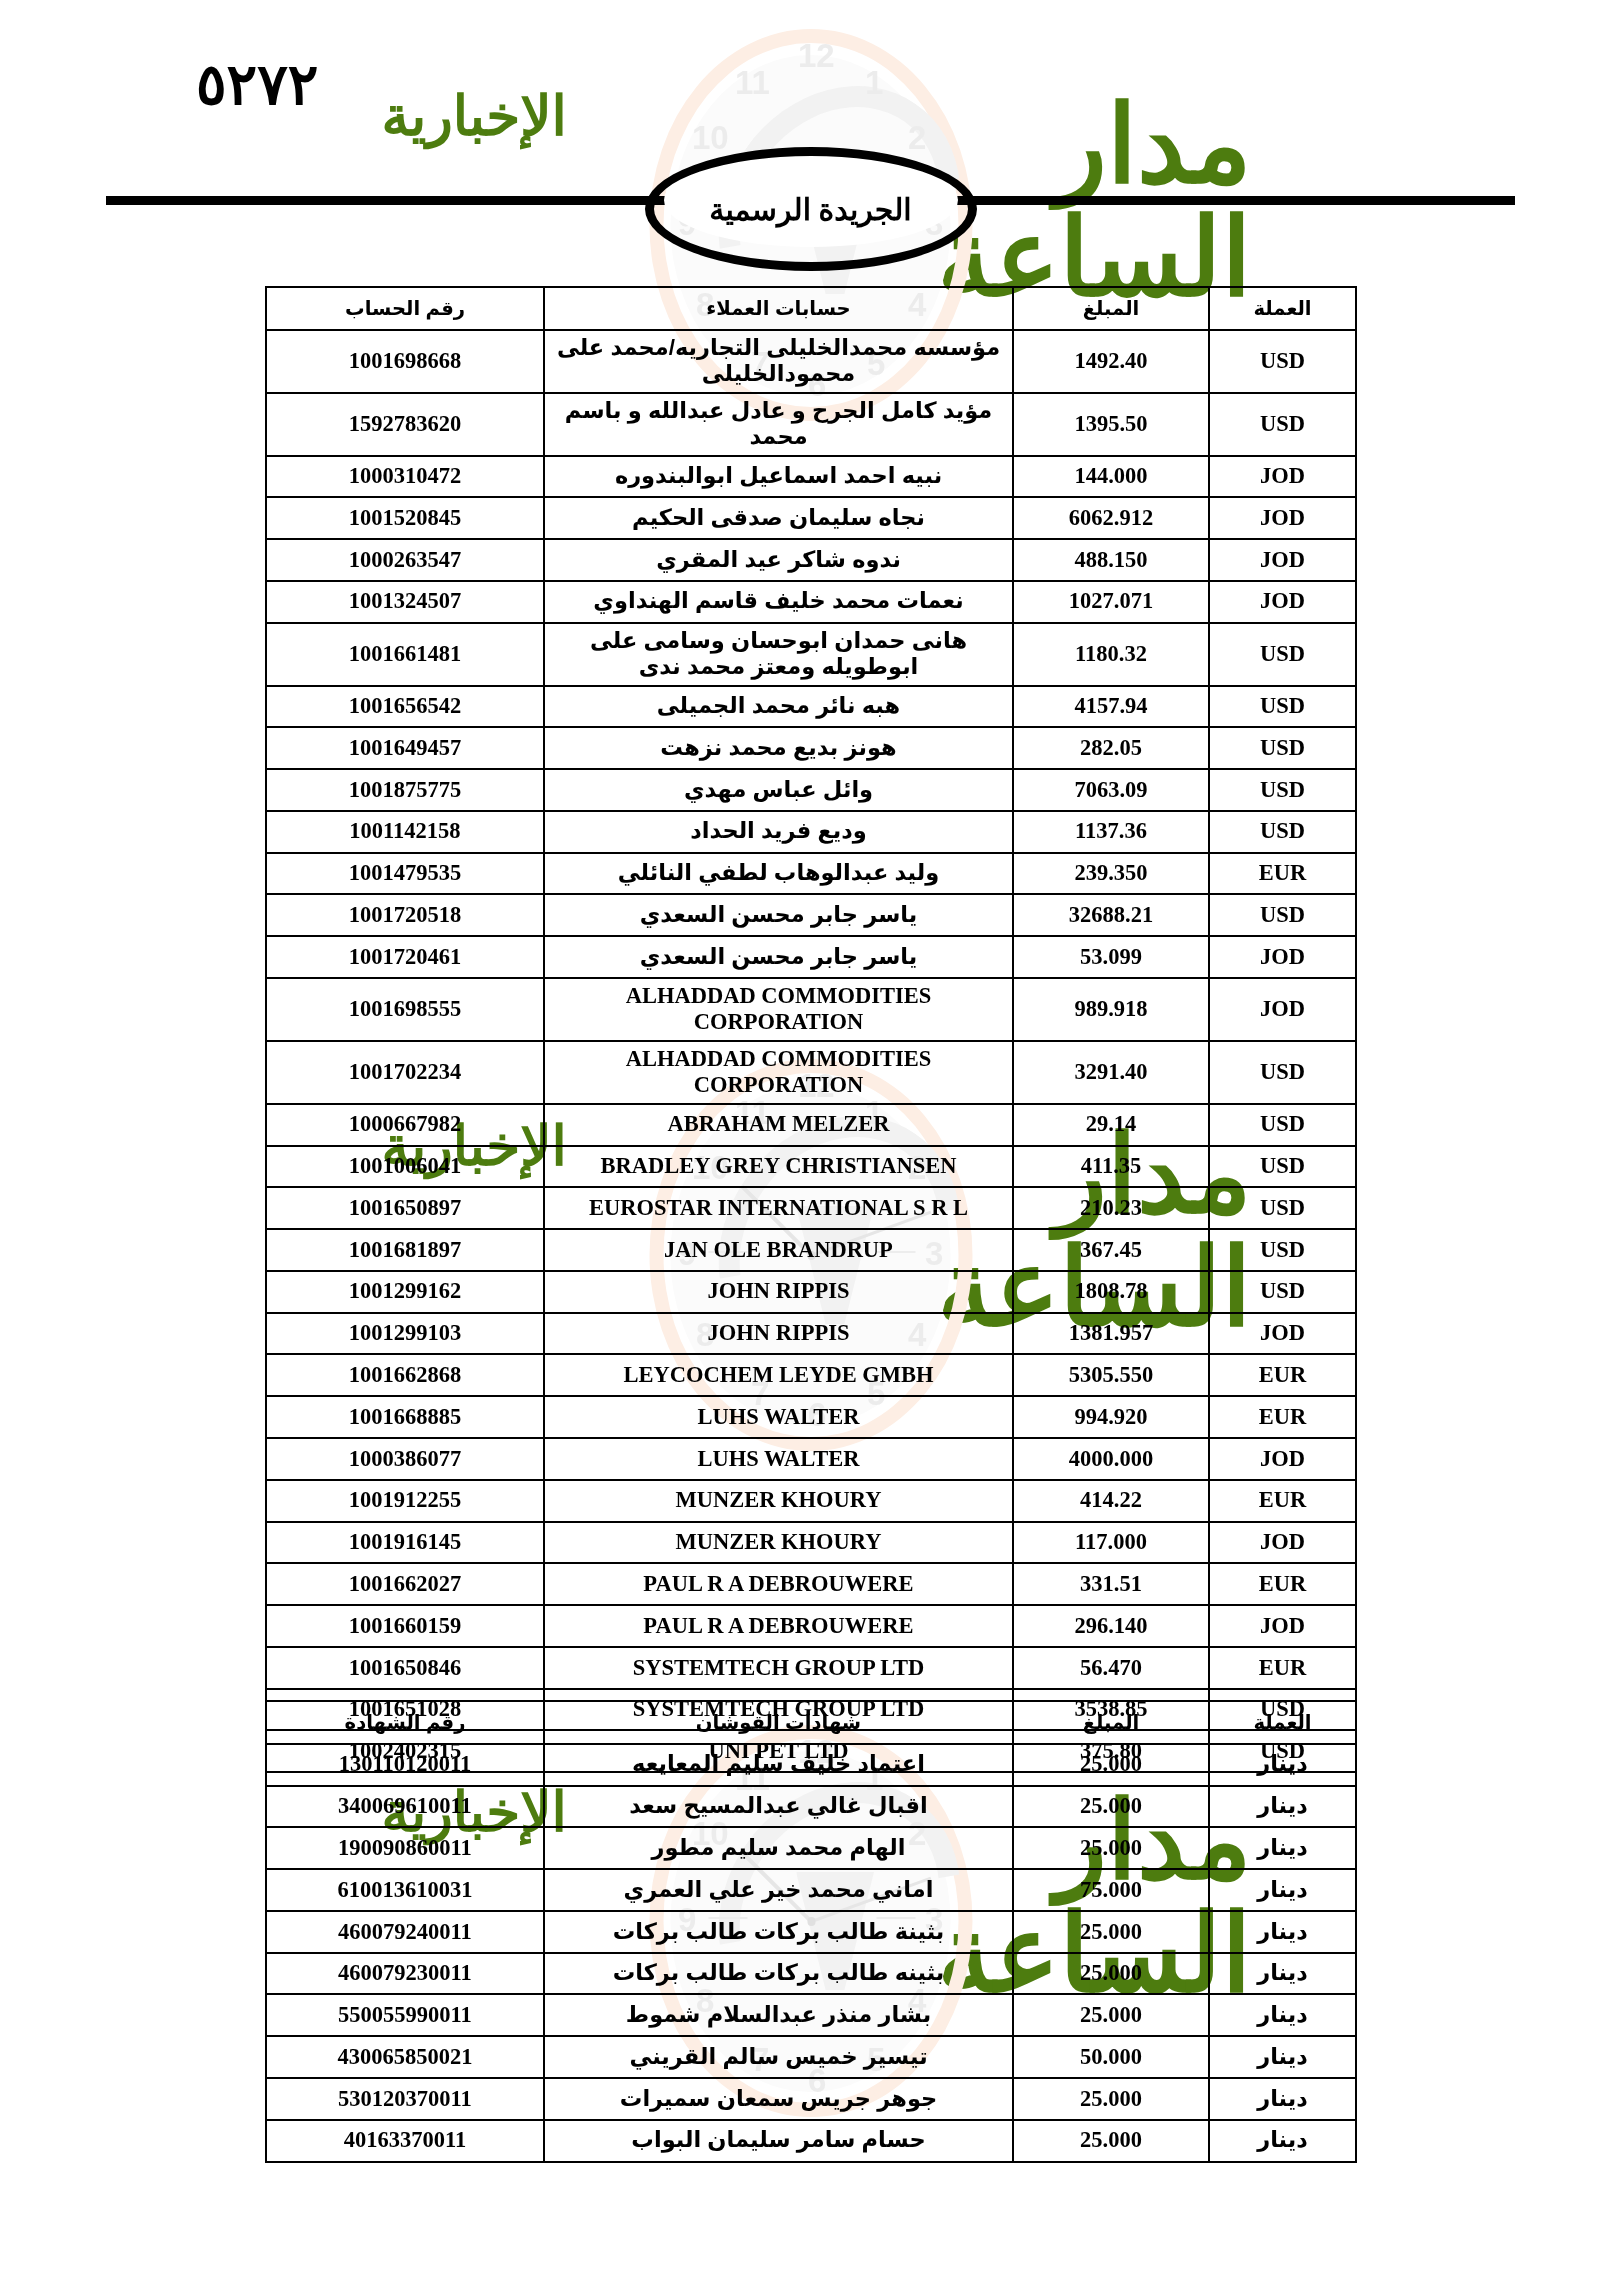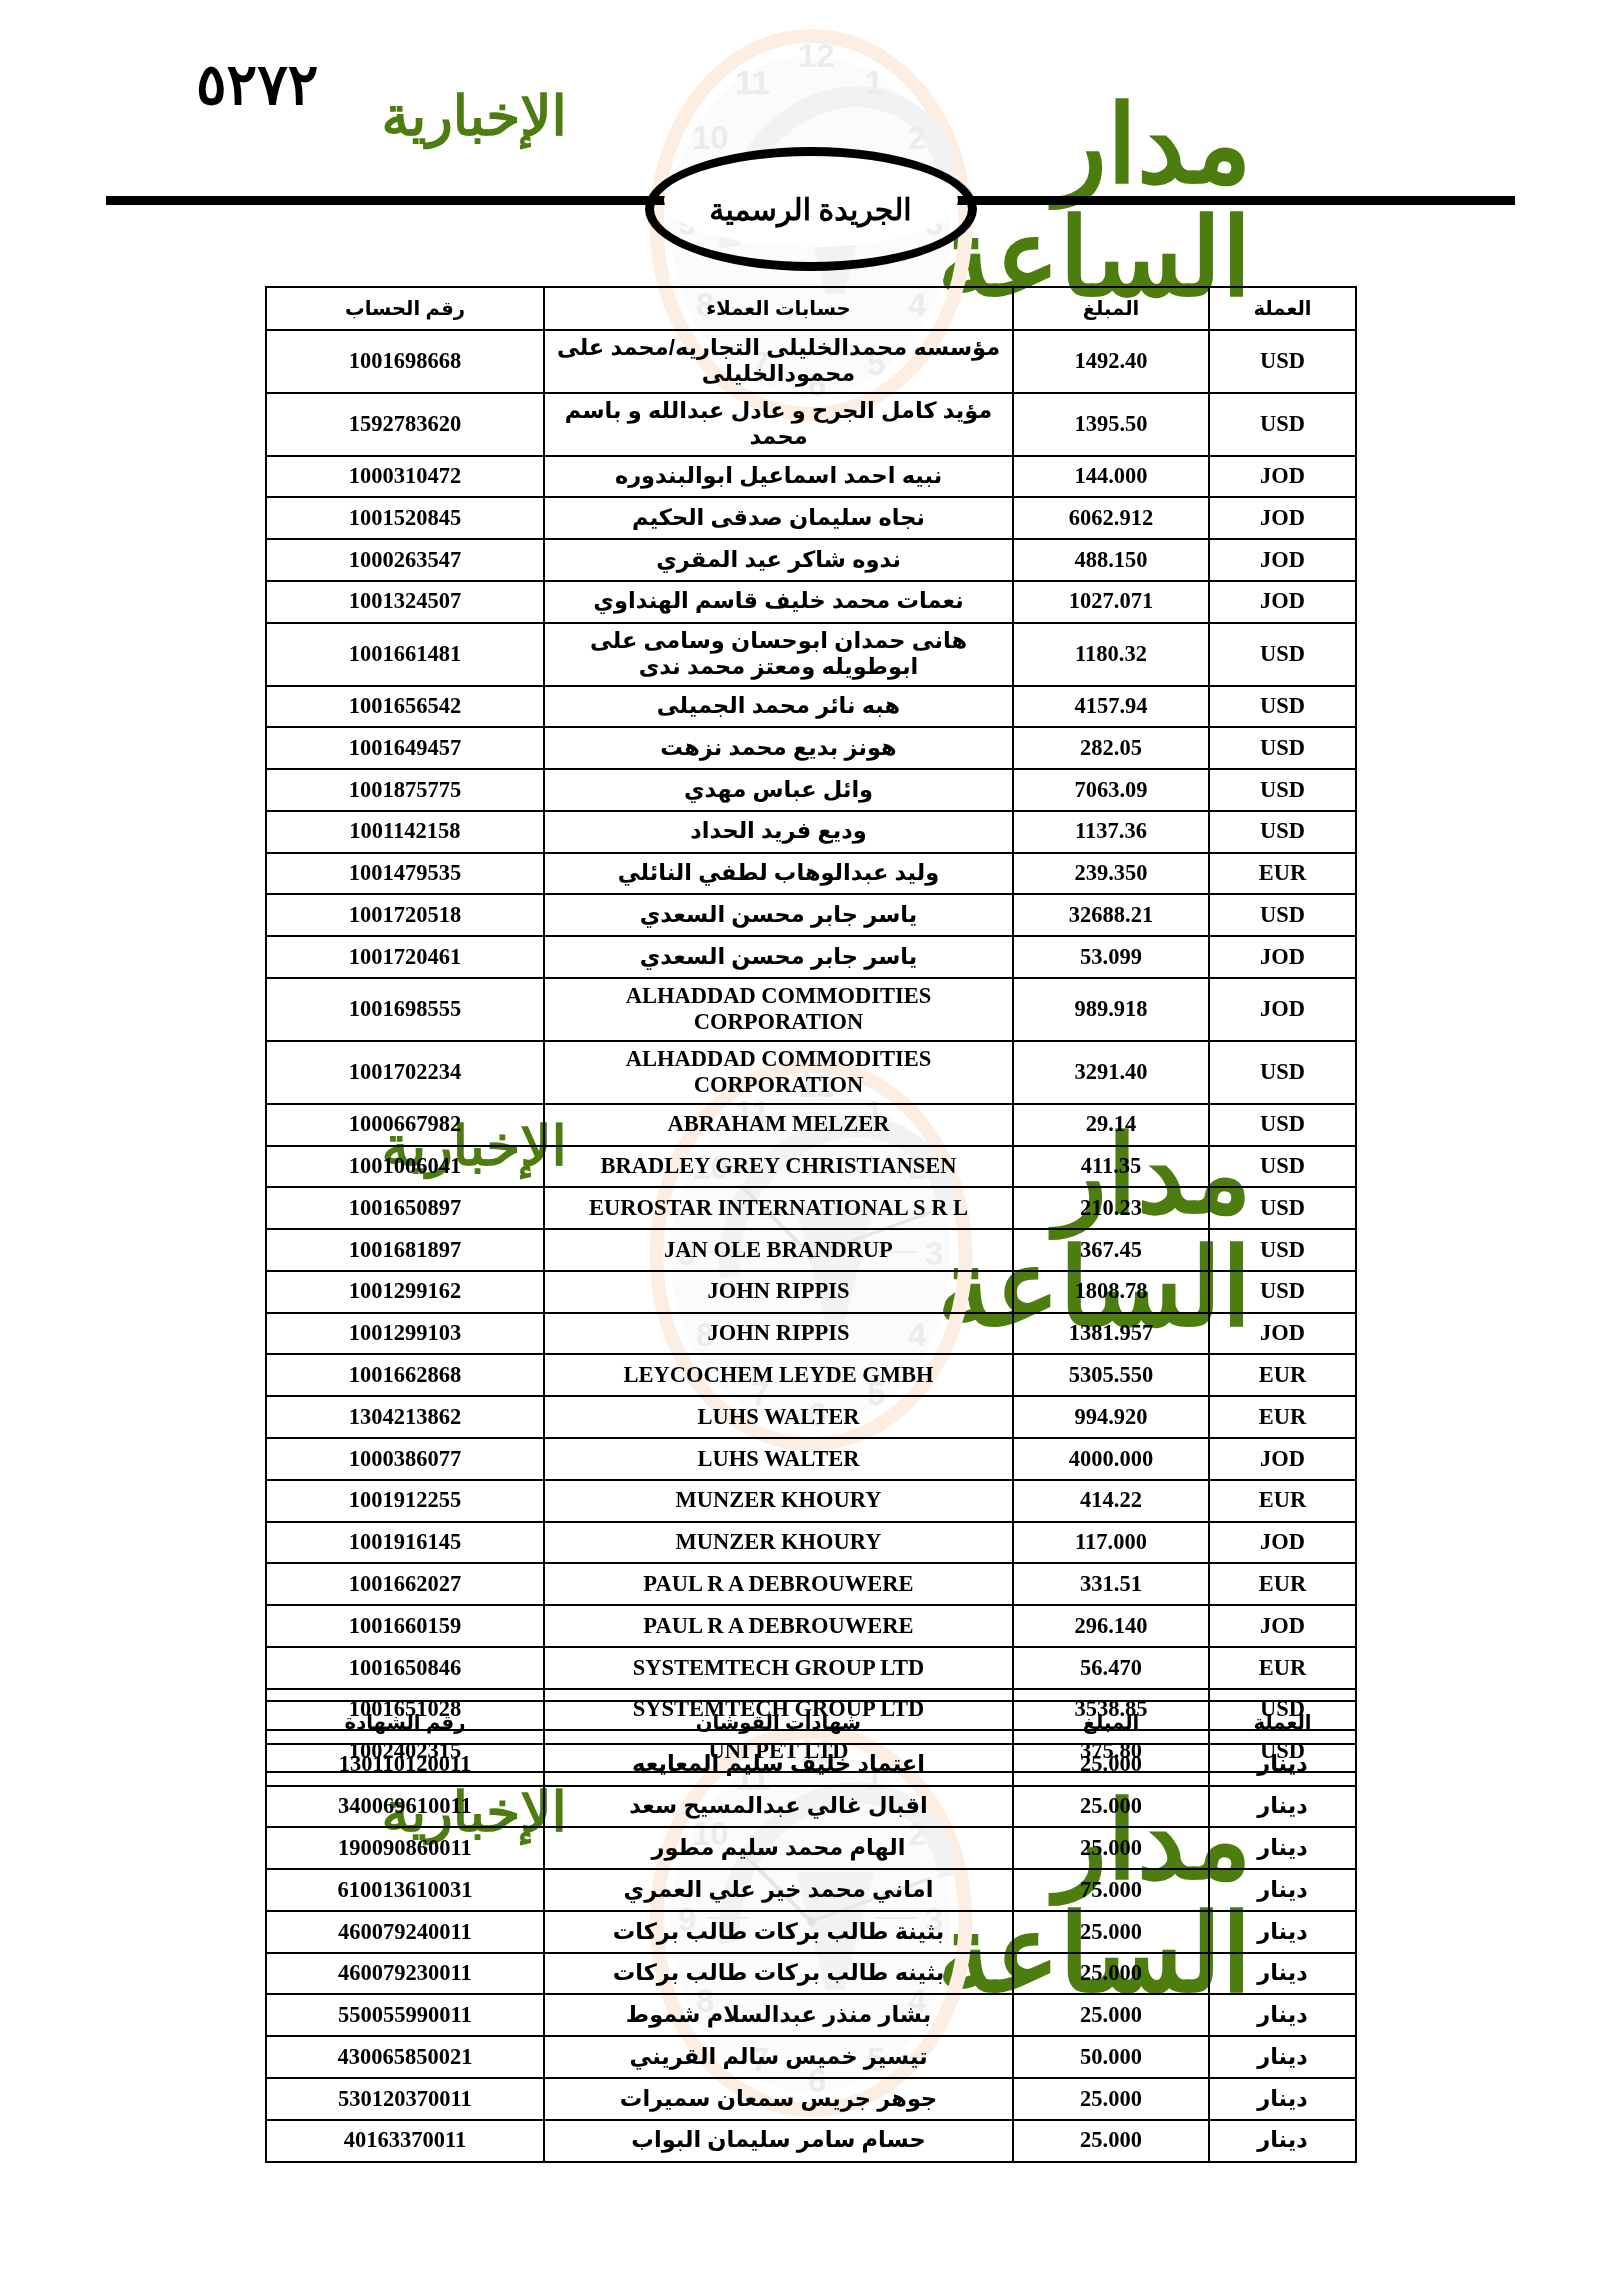--- a/index.html
+++ b/index.html
@@ -486,21 +486,21 @@
         <tr>
           <td class="cur">EUR</td>
           <td class="num">5305.550</td>
           <td class="latin">LEYCOCHEM LEYDE GMBH</td>
           <td class="num">1001662868</td>
         </tr>
         <tr>
           <td class="cur">EUR</td>
           <td class="num">994.920</td>
           <td class="latin">LUHS  WALTER</td>
-          <td class="num">1304213862</td>
+          <td class="num">1001668885</td>
         </tr>
         <tr>
           <td class="cur">JOD</td>
           <td class="num">4000.000</td>
           <td class="latin">LUHS  WALTER</td>
           <td class="num">1000386077</td>
         </tr>
         <tr>
           <td class="cur">EUR</td>
           <td class="num">414.22</td>

